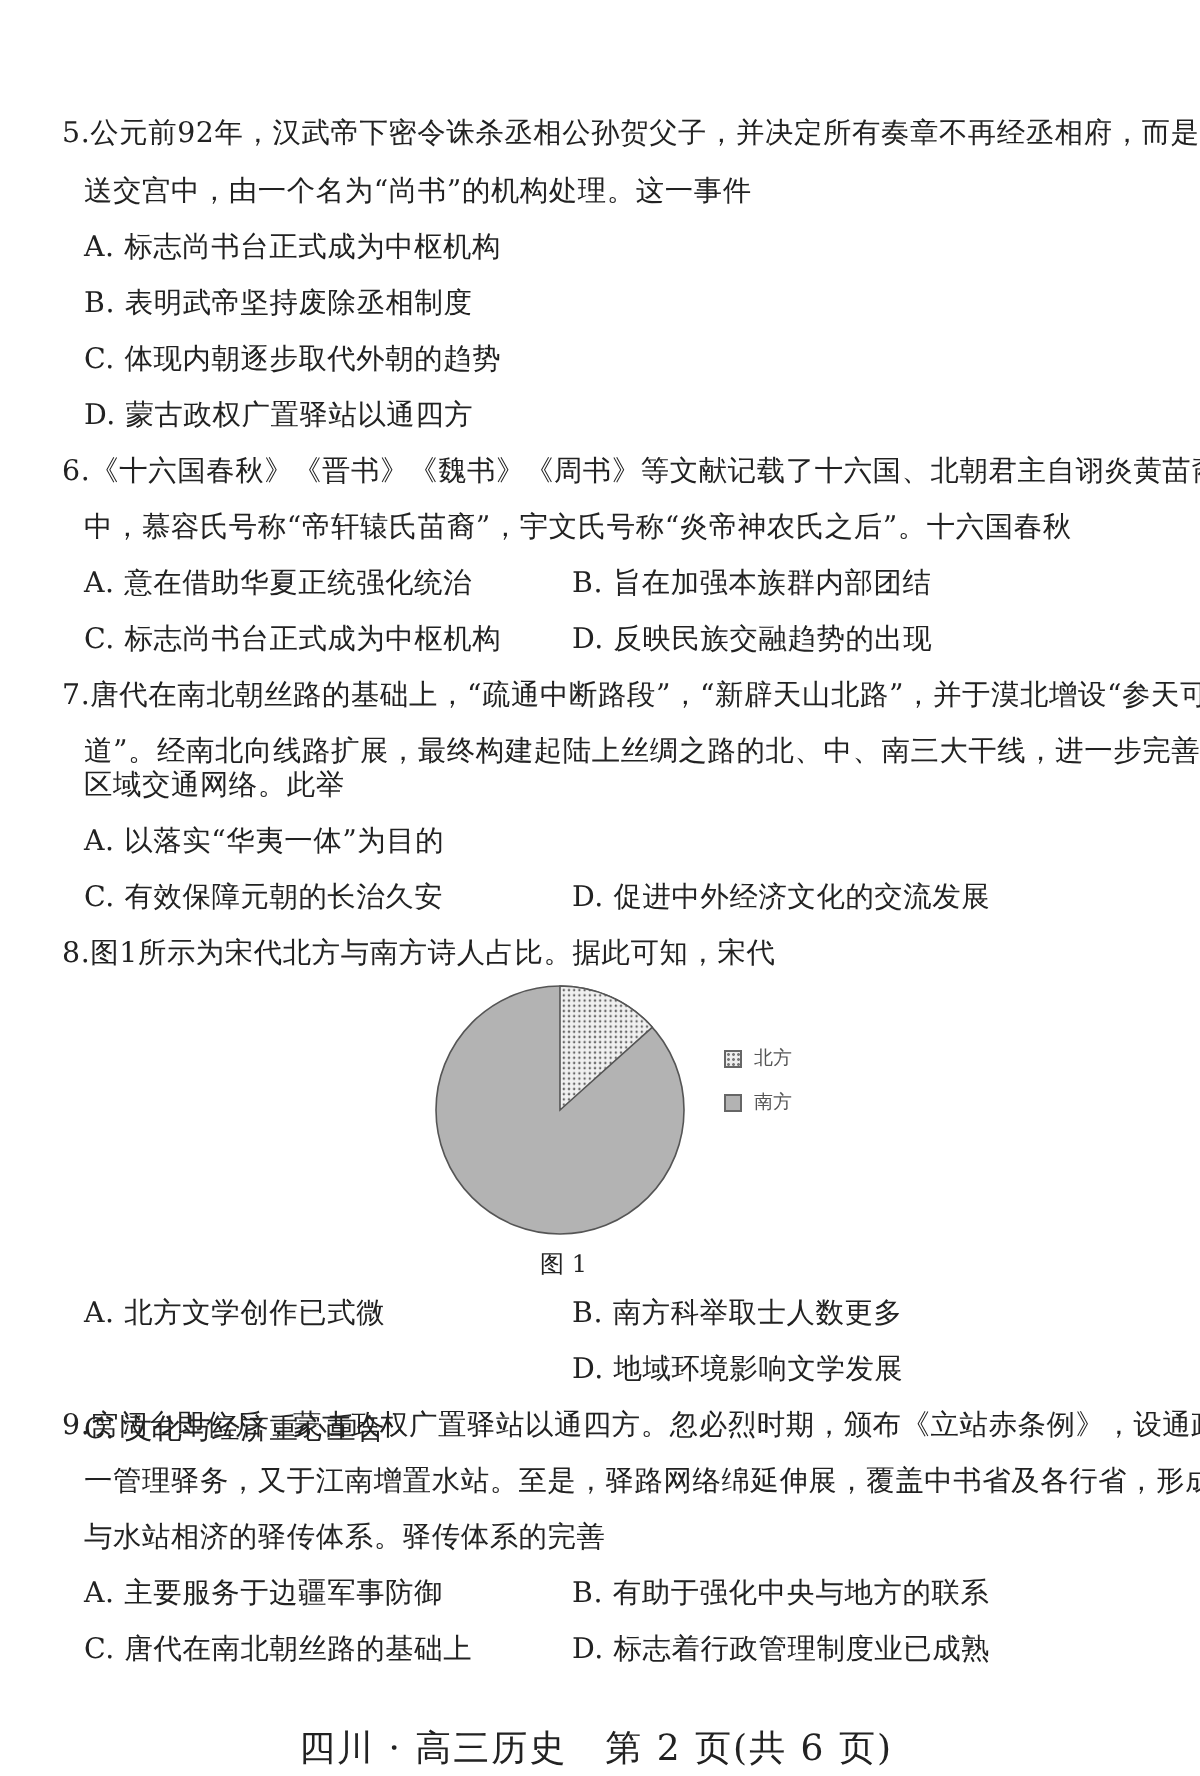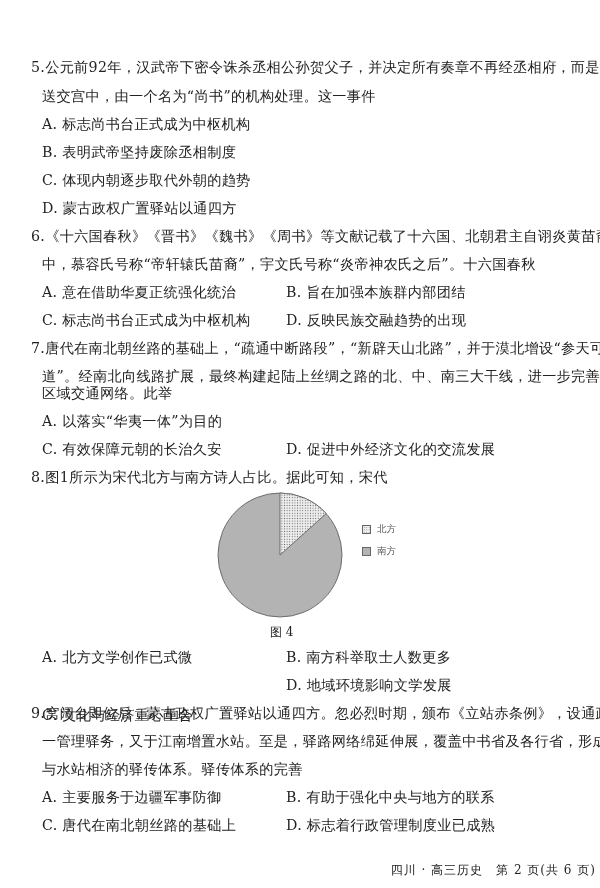--- a/index.html
+++ b/index.html
@@ -4,21 +4,21 @@
 <style>
   html, body { margin:0; padding:0; background:#ffffff; }
   body { width:600px; height:888px; position:relative; overflow:hidden;
          font-family:"DejaVu Serif","Liberation Serif",serif; color:#222; }
   .page { position:absolute; left:0; top:0; width:600px; height:888px; }
   .line { position:absolute; font-size:14.2px; line-height:18px; white-space:nowrap; letter-spacing:0.3px; }
   .q { left:31px; }
   .cont { left:42px; }
   .optL { left:42px; }
   .optR { left:286px; }
-  .footer { position:absolute; left:0; width:596px; text-align:right; font-size:12px; top:862px; letter-spacing:1px; }
+  .footer { position:absolute; left:0; width:596px; text-align:center; font-size:18px; top:862px; letter-spacing:1px; }
   .chart { position:absolute; left:200px; top:486px; width:240px; height:150px; }
   .caption { position:absolute; left:270px; top:624px; font-size:12px; }
   .legend { position:absolute; left:362px; top:522px; font-size:9.5px; color:#555; }
   .legend-item { display:flex; align-items:center; height:14px; margin-bottom:8px; }
   .swatch { width:9px; height:9px; border:1px solid #666; margin-right:6px; box-sizing:border-box; }
   .sw-north { background-color:#eee; background-image: radial-gradient(#777 0.6px, transparent 0.8px); background-size:2.5px 2.5px; }
   .sw-south { background:#b3b3b3; }
 </style>
 </head>
 <body>
@@ -74,21 +74,21 @@
     <div class="legend-item">
       <span class="swatch sw-north"></span>
       <span>北方</span>
     </div>
     <div class="legend-item">
       <span class="swatch sw-south"></span>
       <span>南方</span>
     </div>
   </div>
 
-  <div class="caption">图 4</div>
+  <div class="caption">图 1</div>
 
   <div class="line optL" style="top:648px">A. 北方文学创作已式微</div>
   <div class="line optR" style="top:648px">B. 南方科举取士人数更多</div>
   <div class="line optL" style="top:706px">C. 文化与经济重心重合</div>
   <div class="line optR" style="top:676px">D. 地域环境影响文学发展</div>
 
   <div class="line q" style="top:704px">
     <span>9.</span><span>窝阔台即位后，蒙古政权广置驿站以通四方。忽必烈时期，颁布《立站赤条例》，设通政院统</span>
   </div>
   <div class="line cont" style="top:732px">一管理驿务，又于江南增置水站。至是，驿路网络绵延伸展，覆盖中书省及各行省，形成陆驿</div>

